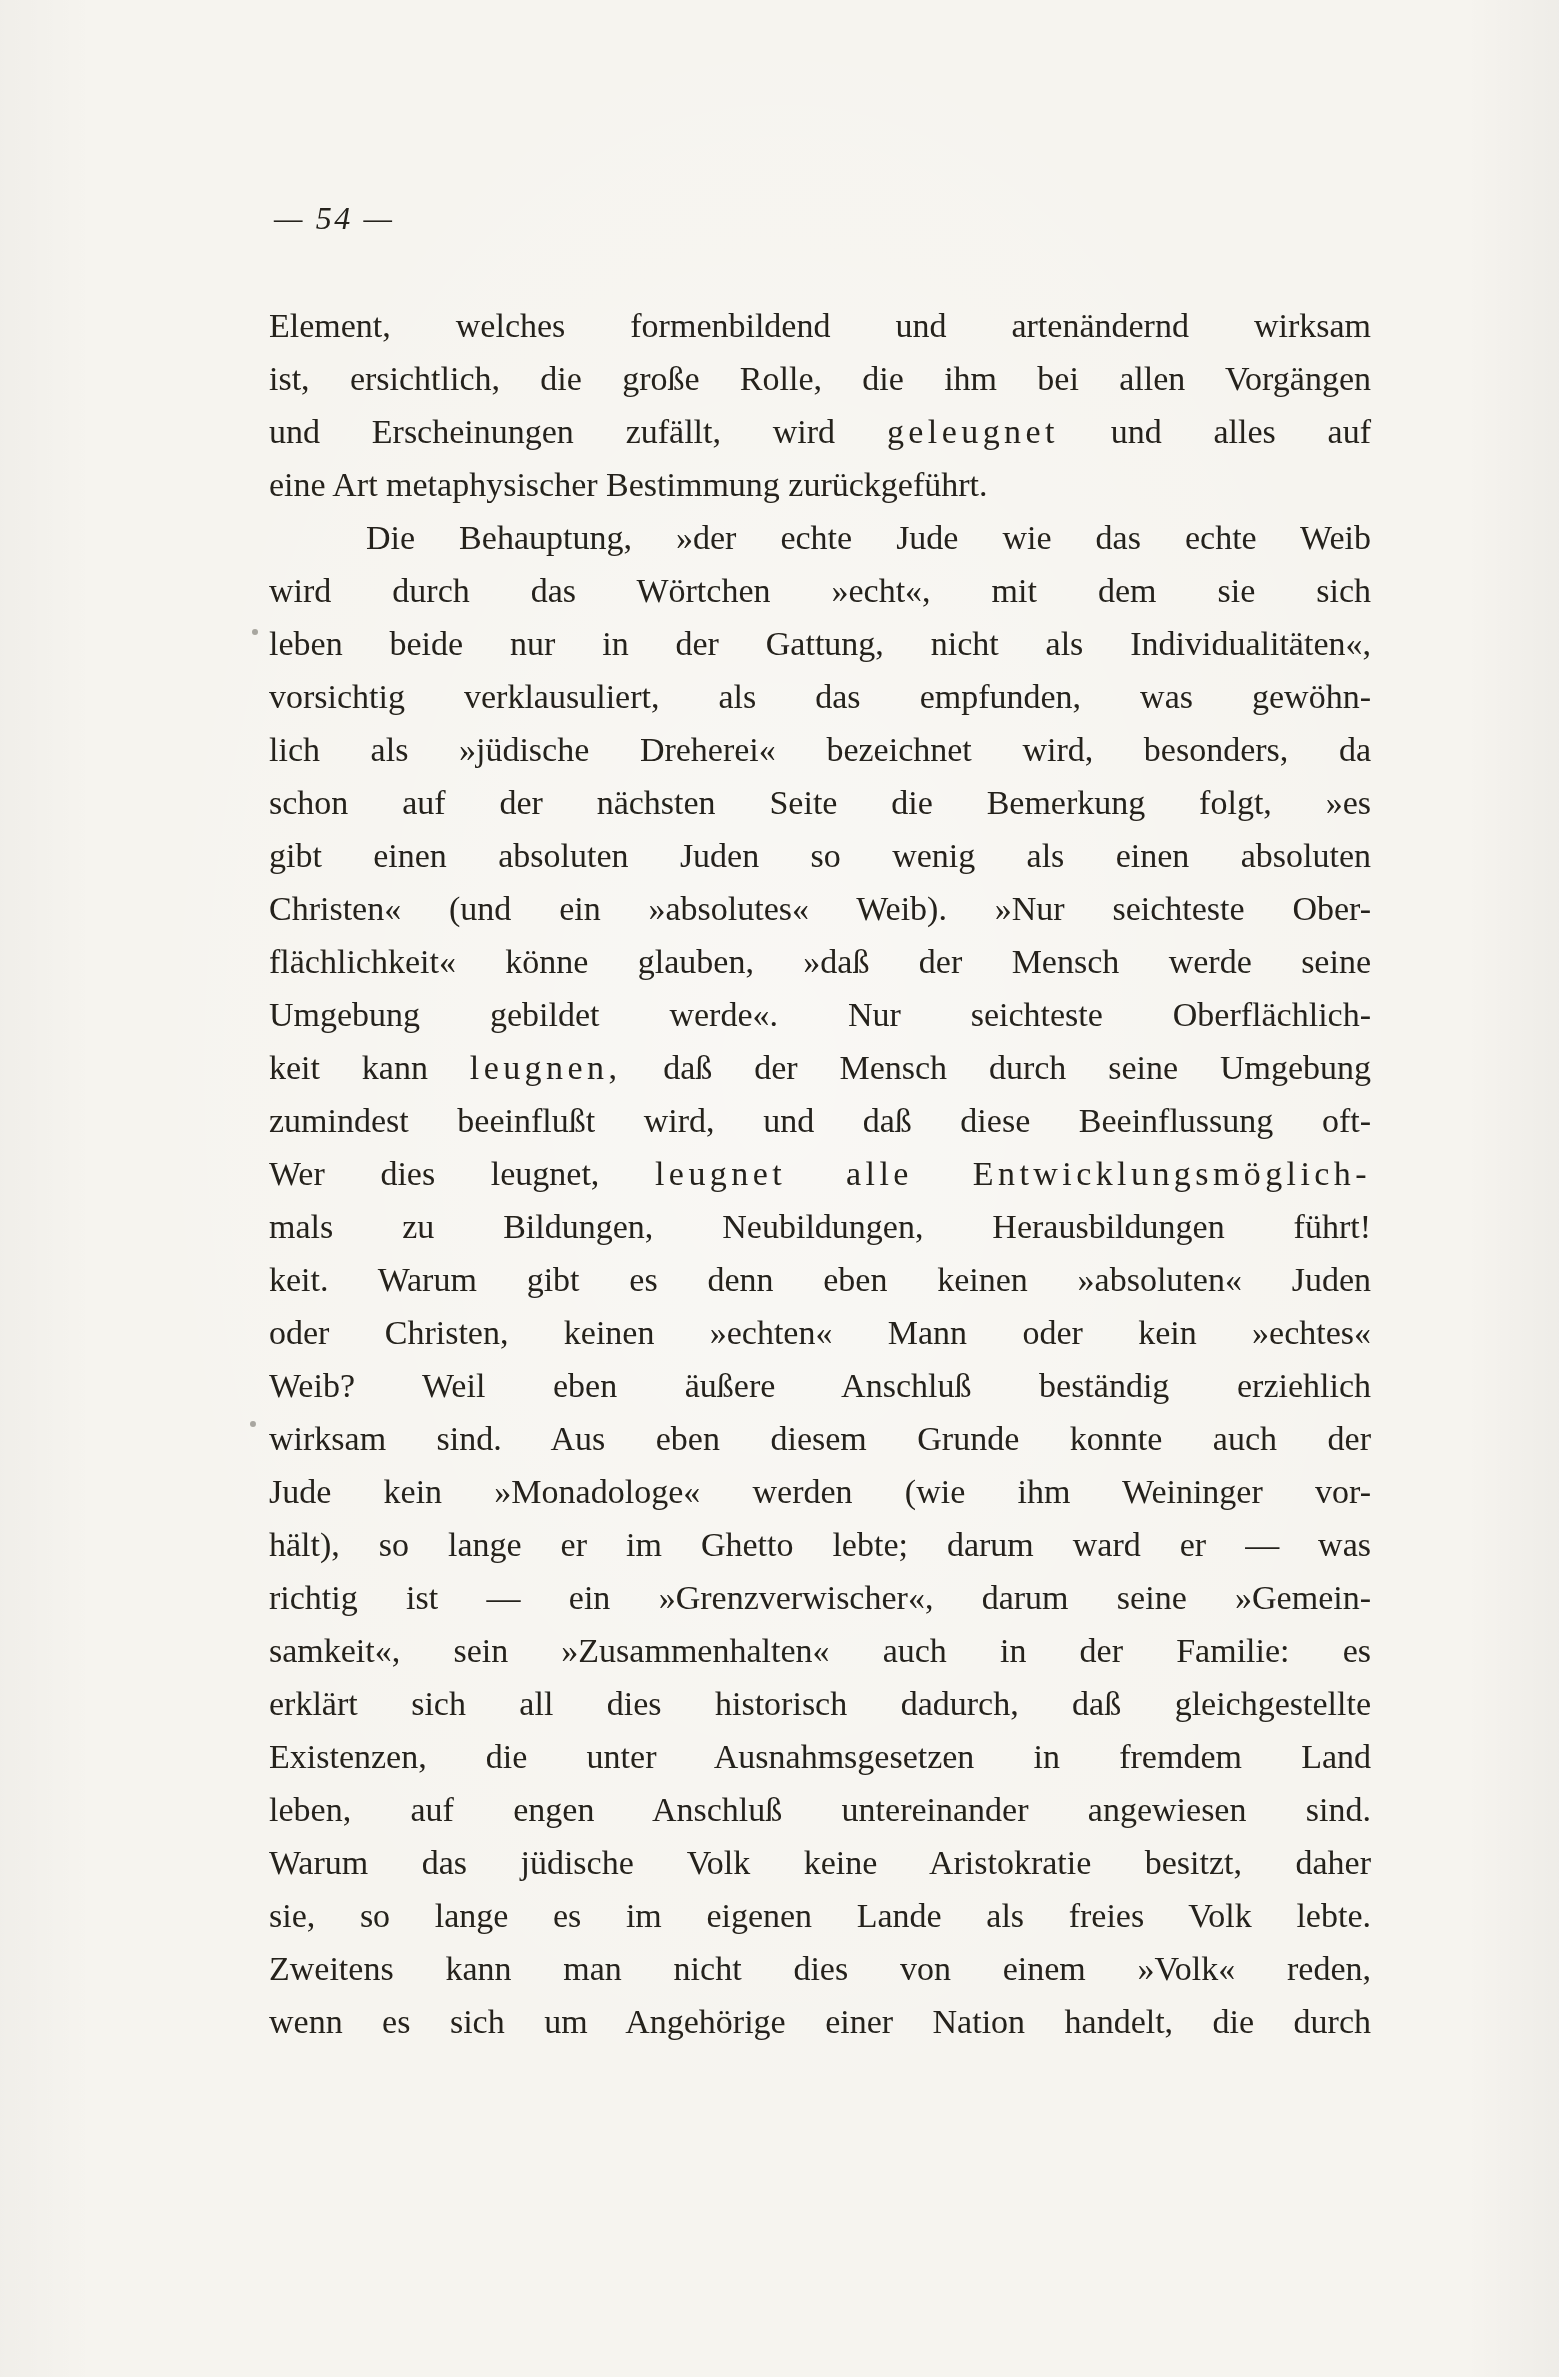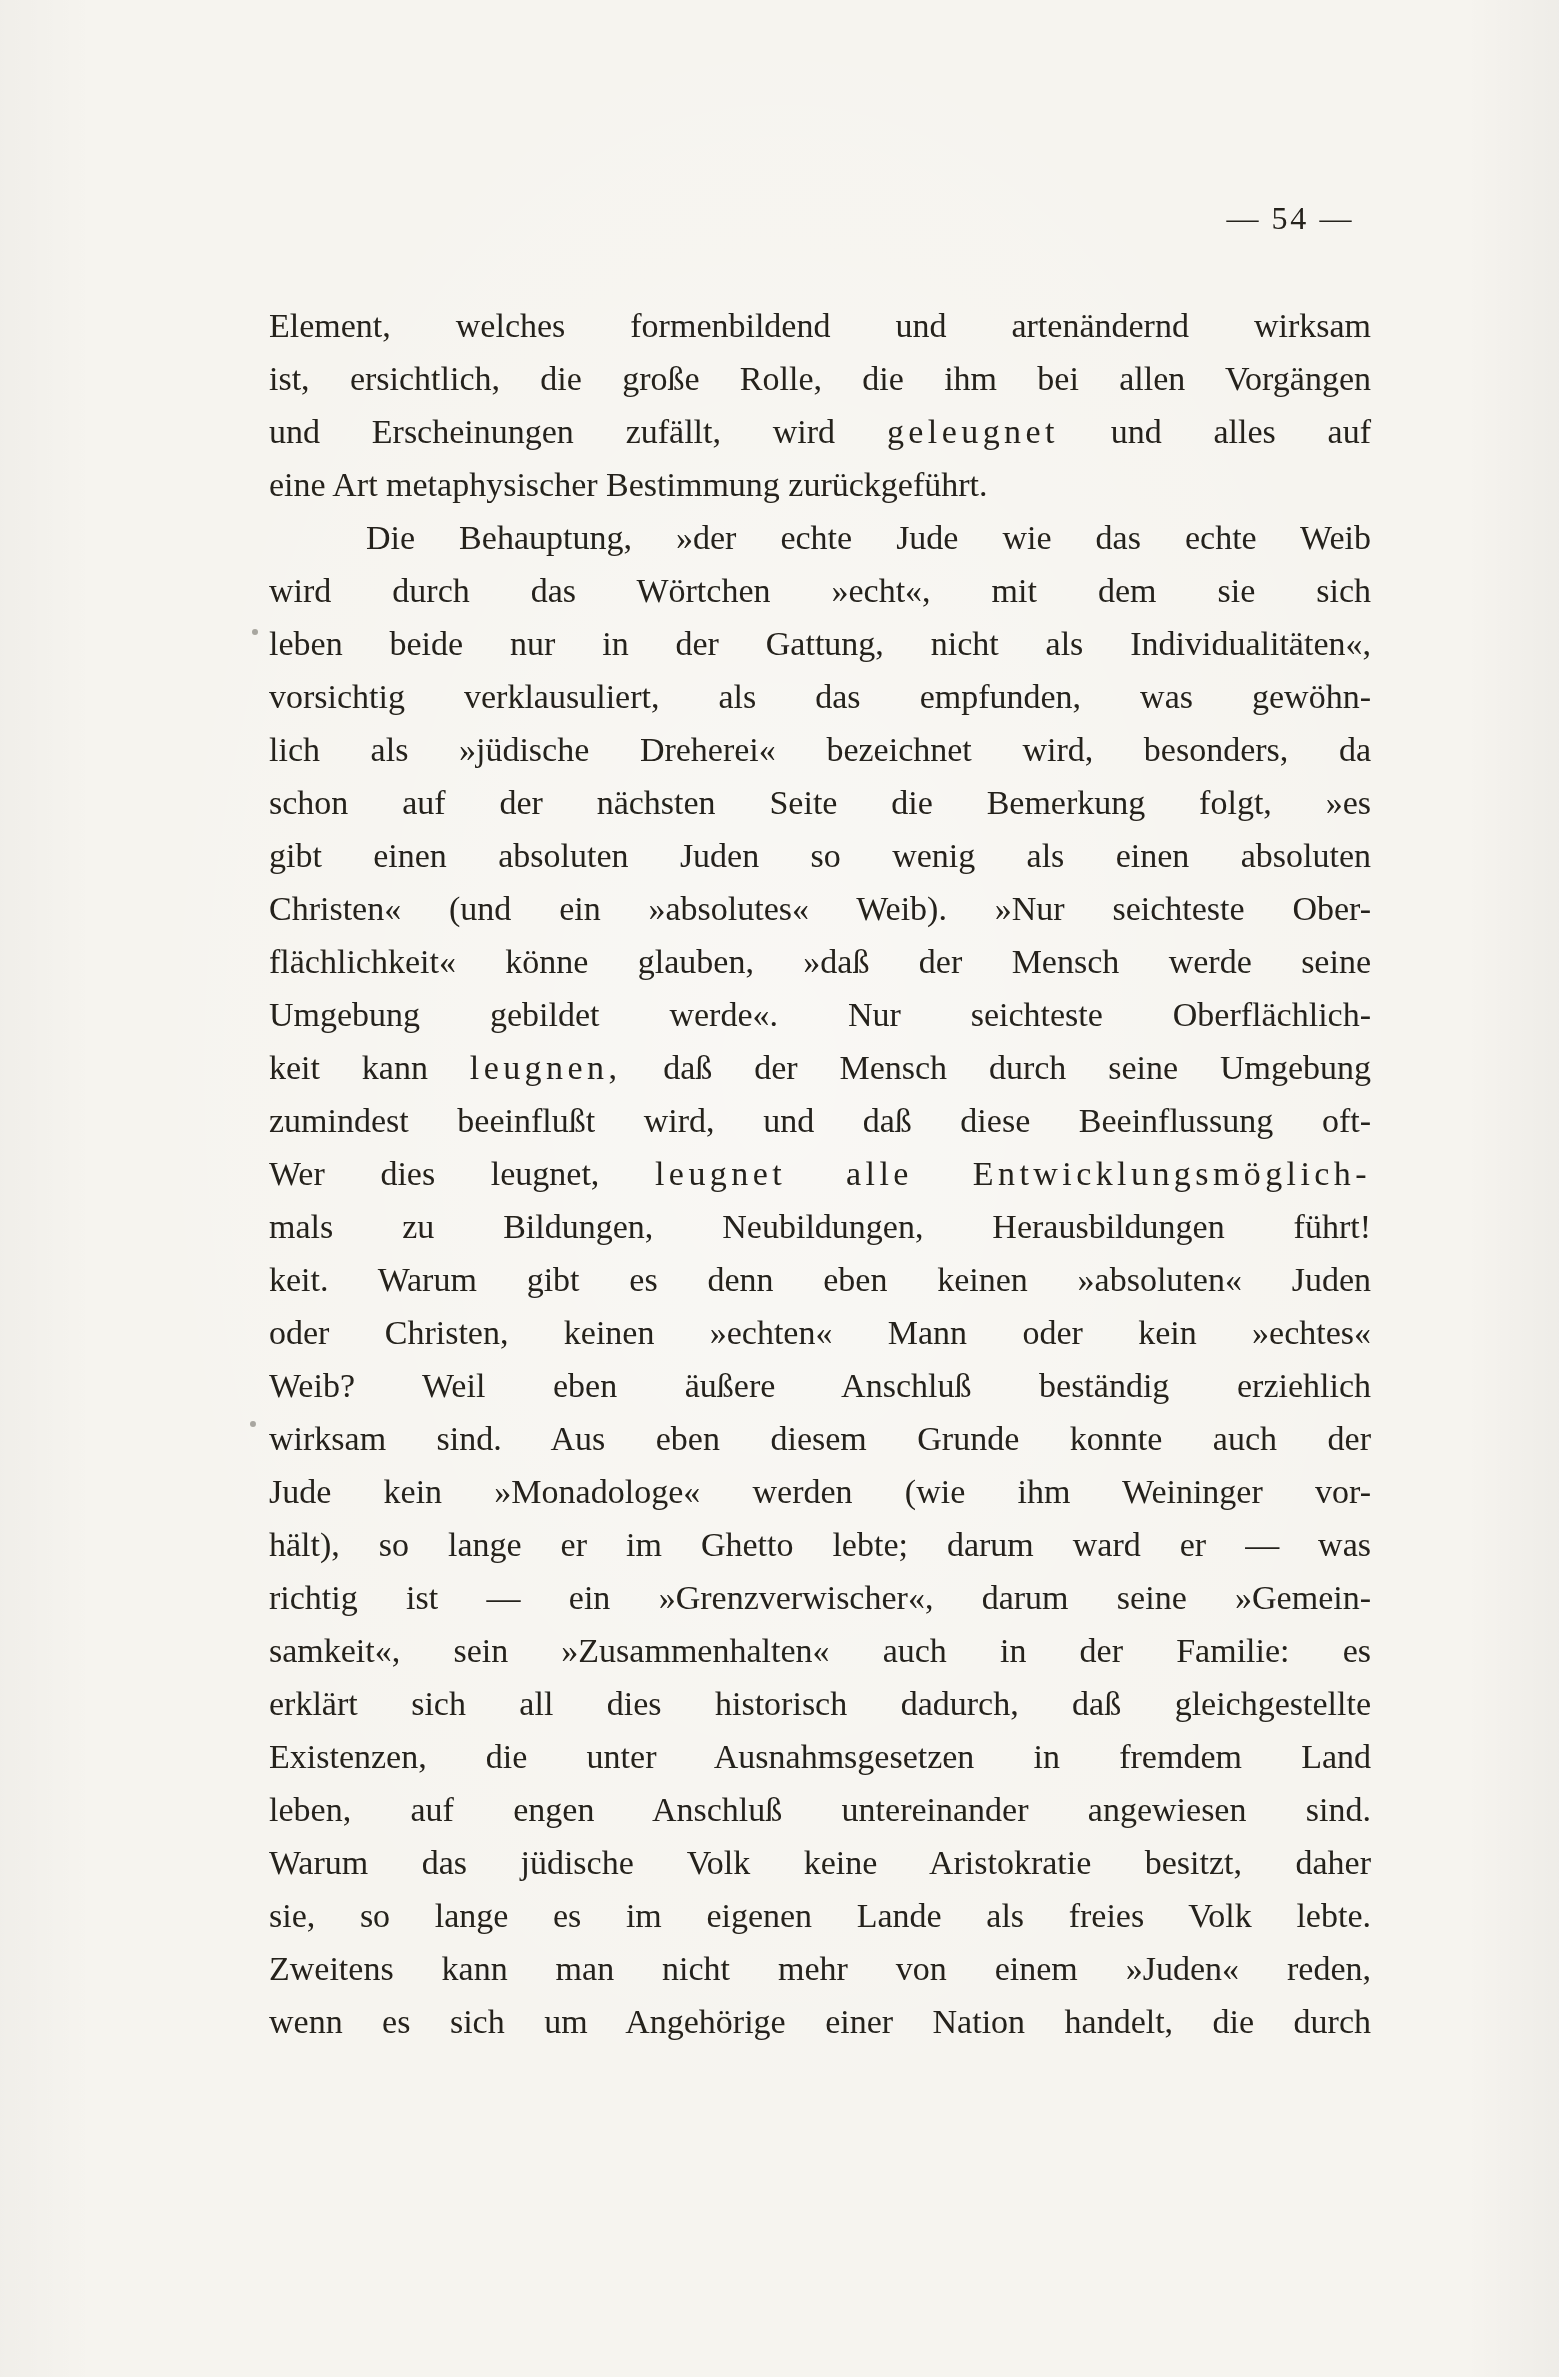--- a/index.html
+++ b/index.html
@@ -18,25 +18,26 @@
   .scan-surface {
     position: absolute;
     inset: 0;
     background:
       radial-gradient(ellipse at 50% 45%, rgba(255,255,255,0.35) 0%, rgba(255,255,255,0) 60%),
       linear-gradient(90deg, rgba(0,0,0,0.025) 0%, rgba(0,0,0,0) 6%, rgba(0,0,0,0) 94%, rgba(0,0,0,0.03) 100%);
   }
   .page-number {
     position: absolute;
     top: 200px;
-    left: 252px;
+    left: 274px;
     width: 1102px;
-    text-align: right;
+    text-align: left;
     font-size: 32px;
     letter-spacing: 2.6px;
+    font-style: italic;
   }
   .text-block {
     position: absolute;
     top: 299px;
     left: 269px;
     width: 1102px;
     font-size: 34px;
     line-height: 53px;
   }
   .line {
@@ -96,19 +97,19 @@
     <div class="line"><span>wirksam sind.  Aus eben diesem Grunde konnte auch der</span></div>
     <div class="line"><span>Jude kein »Monadologe« werden (wie ihm Weininger vor-</span></div>
     <div class="line"><span>hält), so lange er im Ghetto lebte; darum ward er — was</span></div>
     <div class="line"><span>richtig ist — ein »Grenzverwischer«, darum seine »Gemein-</span></div>
     <div class="line"><span>samkeit«, sein »Zusammenhalten« auch in der Familie: es</span></div>
     <div class="line"><span>erklärt sich all dies historisch dadurch, daß gleichgestellte</span></div>
     <div class="line"><span>Existenzen, die unter Ausnahmsgesetzen in fremdem Land</span></div>
     <div class="line"><span>leben, auf engen Anschluß untereinander angewiesen sind.</span></div>
     <div class="line"><span>Warum das jüdische Volk keine Aristokratie besitzt, daher</span></div>
     <div class="line"><span>sie, so lange es im eigenen Lande als freies Volk lebte.</span></div>
-    <div class="line"><span>Zweitens kann man nicht mehr von einem »Juden« reden,</span></div>
+    <div class="line"><span>Zweitens kann man nicht dies von einem »Volk« reden,</span></div>
     <div class="line"><span>wenn es sich um Angehörige einer Nation handelt, die durch</span></div>
   </div>
 
 <div class="speck speck-1"></div>
 <div class="speck speck-2"></div>
 
 
 </body></html>

